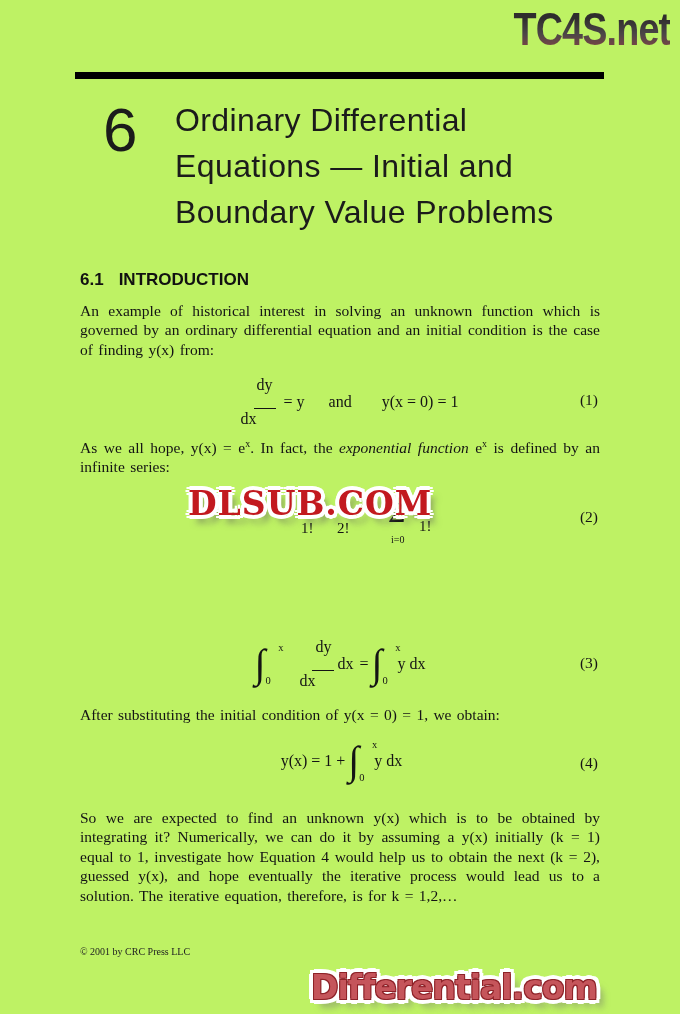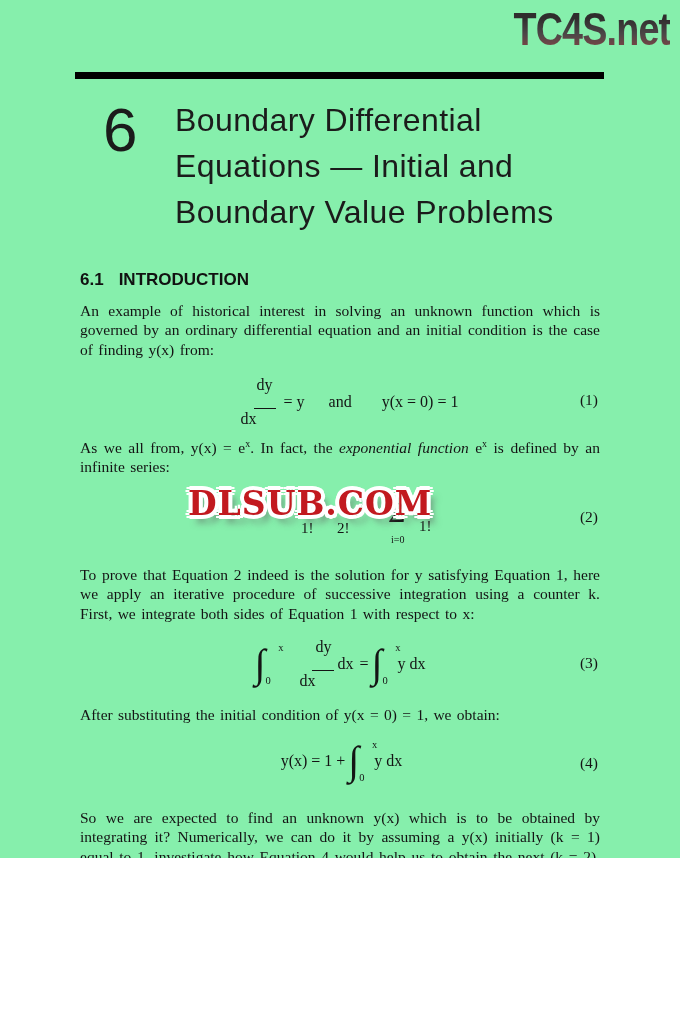--- a/index.html
+++ b/index.html
@@ -1,19 +1,19 @@
 <!DOCTYPE html>
 <html><head>
 <meta charset="utf-8">
 <style>
   * { margin:0; padding:0; box-sizing:border-box; }
   html,body { background:#ffffff; }
   .page {
-    position:relative; width:680px; height:858px; margin:0 auto;
-    background:#86efac; overflow:hidden;
+    position:relative; width:680px; height:1014px; margin:0 auto;
+    background:#bef264; overflow:hidden;
     font-family:"Liberation Serif", serif; color:#141414;
   }
 
   
   .wm-top {
     position:absolute; top:4px; right:10px;
     font-family:"Liberation Sans", sans-serif; font-weight:700;
     font-size:46px; line-height:50px; letter-spacing:-1px;
     transform:scaleX(0.82); transform-origin:right center;
     background:linear-gradient(180deg,#2f2d2d 28%,#4c4647 60%,#7c4646 88%);
@@ -121,21 +121,21 @@
 <body>
 
 <div class="page">
 
   <div class="wm-top">TC4S.net</div>
 
   <div class="rule"></div>
 
   <div class="chapter-number">6</div>
   <div class="chapter-title">
-    <div>Boundary Differential</div>
+    <div>Ordinary Differential</div>
     <div>Equations — Initial and</div>
     <div>Boundary Value Problems</div>
   </div>
 
   <div class="section-head">
     <span>6.1</span>
     <span>INTRODUCTION</span>
   </div>
 
   <div class="para p1">An example of historical interest in solving an unknown function which is governed by an ordinary differential equation and an initial condition is the case of finding y(x) from:</div>
@@ -148,33 +148,32 @@
       </span>
       <span class="sp">= y</span>
       <span class="gap-a"></span>
       <span>and</span>
       <span class="gap-b"></span>
       <span>y(x = 0) = 1</span>
     </div>
     <span class="eq-label">(1)</span>
   </div>
 
-  <div class="para p2"><span>As we all from, y(x) = e</span><sup>x</sup><span>. In fact, the </span><span class="em">exponential function</span><span> e</span><sup>x</sup><span> is defined by an infinite series:</span></div>
+  <div class="para p2"><span>As we all hope, y(x) = e</span><sup>x</sup><span>. In fact, the </span><span class="em">exponential function</span><span> e</span><sup>x</sup><span> is defined by an infinite series:</span></div>
 
   <div class="eq eq2-zone">
     <span class="frag f1">1!</span>
     <span class="frag f2">2!</span>
     <span class="sigma">Σ</span>
     <span class="sigma-sub">i=0</span>
     <span class="frag f3">1!</span>
     <span class="eq-label">(2)</span>
     <div class="wm-mid">DLSUB.COM</div>
   </div>
 
-  <div class="para p3">To prove that Equation 2 indeed is the solution for y satisfying Equation 1, here we apply an iterative procedure of successive integration using a counter k. First, we integrate both sides of Equation 1 with respect to x:</div>
 
   <div class="eq eq3">
     <div class="eq-row">
       <span class="integral">
         <span class="glyph">∫</span>
         <span class="lim-sup">x</span>
         <span class="lim-sub">0</span>
       </span>
       <span class="frac">
         <span class="fnum">dy</span>

